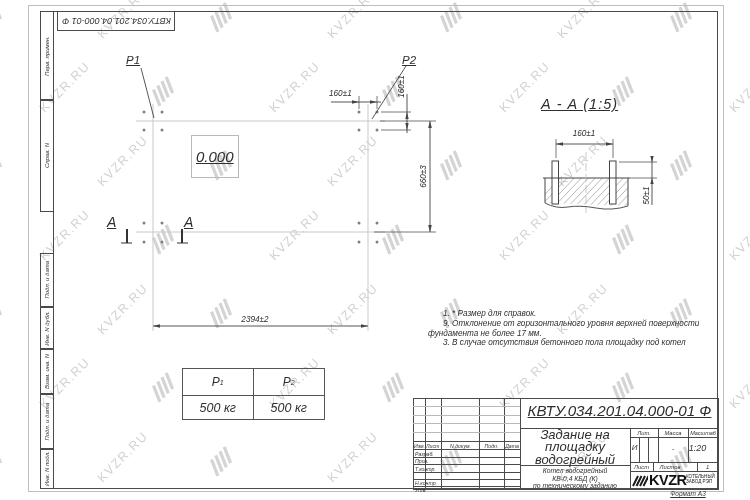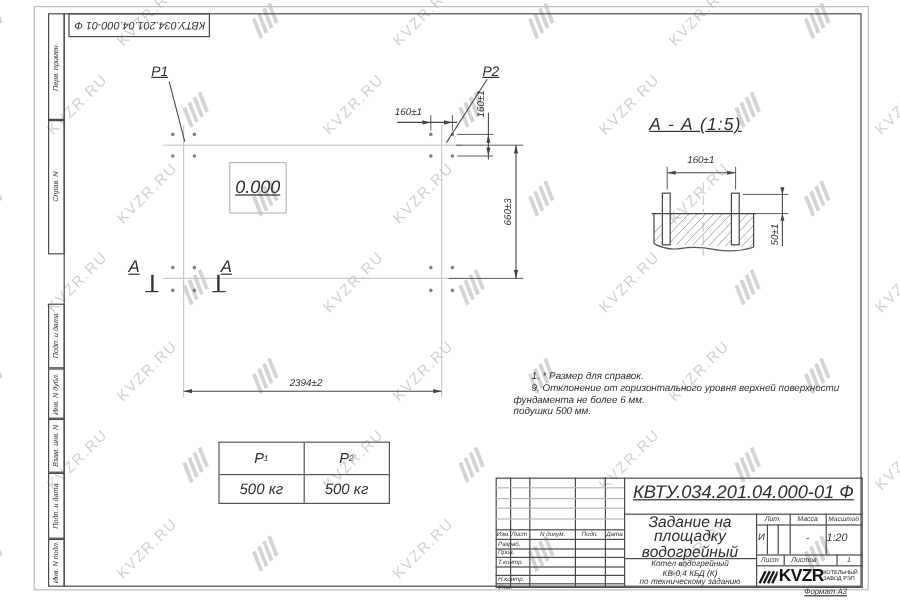--- a/index.html
+++ b/index.html
@@ -489,22 +489,22 @@
       <span>P</span>
         <sub style="font-size:7px;">2</sub>
     </div>
     <div class="cell" style="font-size:12.5px;">500 кг</div>
     <div class="cell" style="font-size:12.5px;">500 кг</div>
   </div>
 
   <div class="abs it" style="left:428px;top:309px;width:300px;font-size:8.2px;line-height:9.8px;z-index:4;">
     <div class="note-line ind">1.  * Размер для справок.</div>
     <div class="note-line ind">9.  Отклонение от горизонтального уровня верхней поверхности</div>
-    <div class="note-line">фундамента не более 6 мм.</div>
-    <div class="note-line">подушки 500 мм.</div>
+    <div class="note-line">фундамента не более 17 мм.</div>
+    <div class="note-line ind">3.  В случае отсутствия бетонного пола площадку под котел</div>
   </div>
 
   <div class="abs" style="left:413px;top:398px;width:306px;height:92px;border:1px solid #4a4a4a;box-sizing:border-box;z-index:3;"></div>
 
   <div class="vl" style="left:425px;top:398px;height:92px;"></div>
   <div class="vl" style="left:441px;top:398px;height:92px;"></div>
   <div class="vl" style="left:479px;top:398px;height:92px;"></div>
   <div class="vl" style="left:504px;top:398px;height:92px;"></div>
   <div class="vl" style="left:520px;top:398px;height:92px;"></div>
   <div class="vl" style="left:630px;top:428px;height:62px;"></div>

